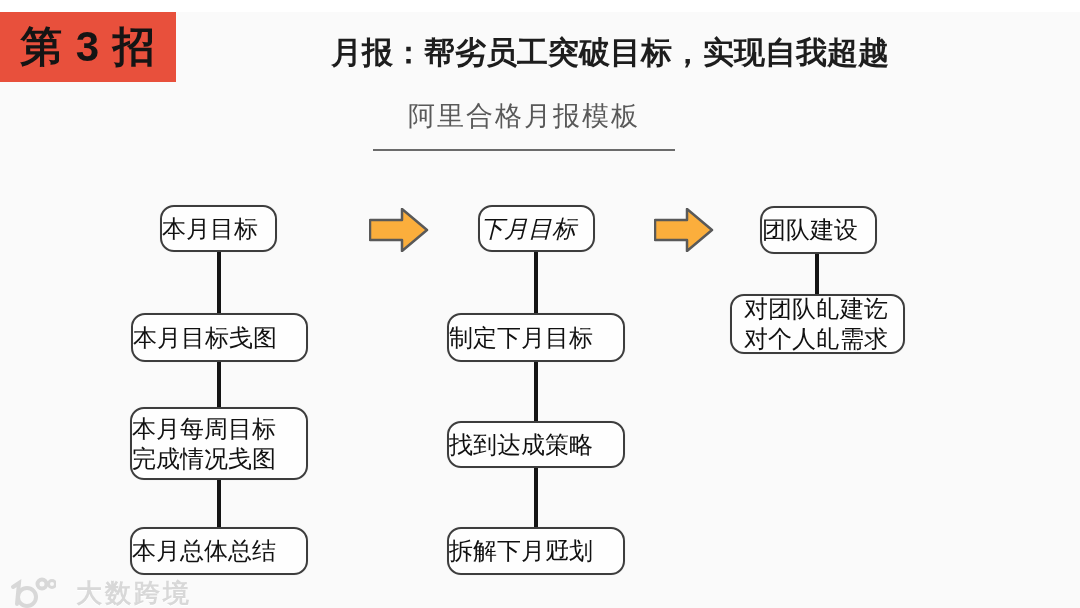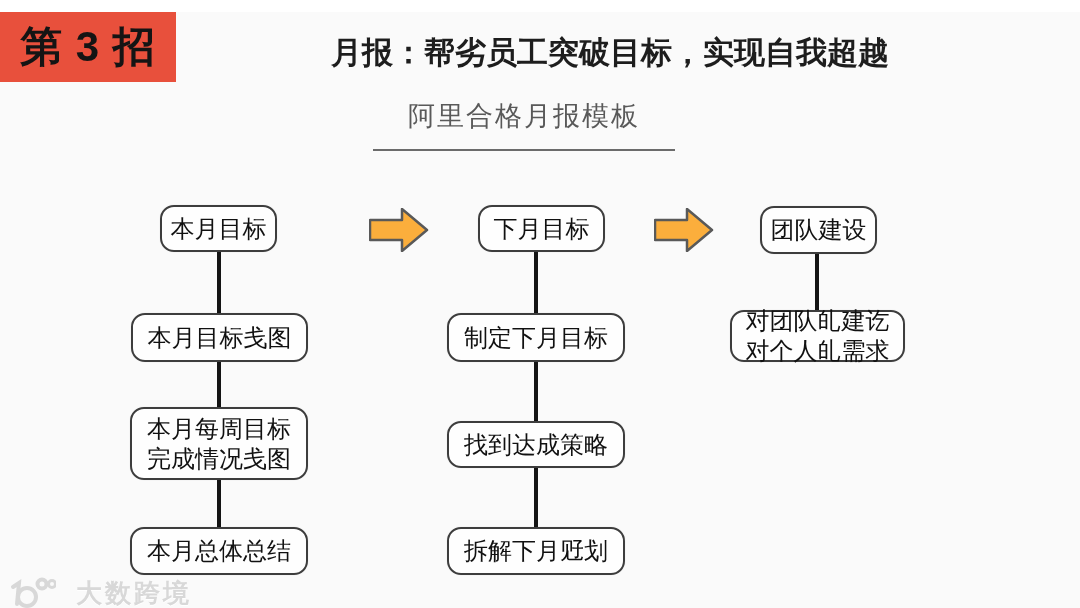--- a/index.html
+++ b/index.html
@@ -20,21 +20,21 @@
   .title{position:absolute;left:140px;top:14px;width:940px;height:54px;line-height:54px;
     text-align:center;font-size:31px;font-weight:bold;color:var(--title-text);}
 
   .subtitle-wrap{position:absolute;left:373px;top:86px;width:302px;text-align:center;}
   .subtitle{font-family:"Liberation Serif","DejaVu Serif",serif;font-size:27px;
     color:var(--subtitle-text);letter-spacing:2px;}
   .subtitle-rule{position:absolute;left:373px;top:137px;width:302px;height:0;
     border-top:2px solid #6b6b6b;}
 
   .box{position:absolute;background:var(--box-bg);border:2px solid var(--box-border);
-    border-radius:14px;display:flex;flex-direction:column;align-items:center;justify-content:center;
+    border-radius:14px;display:flex;flex-direction:column;align-items:flex-start;justify-content:center;
     font-size:24px;color:var(--box-text);line-height:30px;text-align:center;
     box-shadow:0 0 0 1px rgba(0,0,0,0.02);}
 
   .connector{position:absolute;width:4px;background:var(--connector);}
 
   .arrow-icon{position:absolute;}
 
   .watermark{position:absolute;left:8px;top:562px;display:flex;align-items:center;gap:20px;
     color:var(--watermark-color);}
   .watermark-text{font-size:26px;font-weight:bold;letter-spacing:3px;
@@ -70,21 +70,21 @@
   </div>
   <div class="connector" style="left:217px;top:468px;height:47px;"></div>
   <div class="box" style="left:130px;top:515px;width:178px;height:48px;">
     <span>本月总体总结</span>
   </div>
 
   <svg class="arrow-icon" style="left:369px;top:196px;" width="60" height="44" viewBox="0 0 60 44">
     <polygon points="1,12 33,12 33,1 58,22 33,43 33,32 1,32" style="fill:var(--arrow-fill,#fbae3c);stroke:var(--arrow-stroke,#595959);stroke-width:2.5;stroke-linejoin:round;"></polygon>
   </svg>
 
-  <div class="box" style="left:478px;top:193px;width:127px;height:47px;">
+  <div class="box" style="left:478px;top:193px;width:117px;height:47px;font-style:italic;">
     <span>下月目标</span>
   </div>
   <div class="connector" style="left:534px;top:240px;height:61px;"></div>
   <div class="box" style="left:447px;top:301px;width:178px;height:49px;">
     <span>制定下月目标</span>
   </div>
   <div class="connector" style="left:534px;top:350px;height:59px;"></div>
   <div class="box" style="left:447px;top:409px;width:178px;height:47px;">
     <span>找到达成策略</span>
   </div>
@@ -94,21 +94,21 @@
   </div>
 
   <svg class="arrow-icon" style="left:654px;top:196px;" width="60" height="44" viewBox="0 0 60 44">
     <polygon points="1,12 33,12 33,1 58,22 33,43 33,32 1,32" style="fill:var(--arrow-fill,#fbae3c);stroke:var(--arrow-stroke,#595959);stroke-width:2.5;stroke-linejoin:round;"></polygon>
   </svg>
 
   <div class="box" style="left:760px;top:194px;width:117px;height:48px;">
     <span>团队建设</span>
   </div>
   <div class="connector" style="left:815px;top:242px;height:58px;"></div>
-  <div class="box" style="left:730px;top:298px;width:175px;height:52px;">
+  <div class="box" style="left:730px;top:282px;width:175px;height:60px;padding-left:12px;">
     <span>对团队癿建讫</span>
     <span>对个人癿需求</span>
   </div>
 
   <div class="watermark">
     <svg width="48" height="38" viewBox="0 0 48 38">
       <g style="stroke:var(--watermark-color,#d8d8d8);fill:none;stroke-width:4;stroke-linecap:round;">
         <path d="M5,13 L11,9 L9,30"></path>
         <circle cx="19" cy="23" r="9"></circle>
         <circle cx="34" cy="10" r="4.5"></circle>

